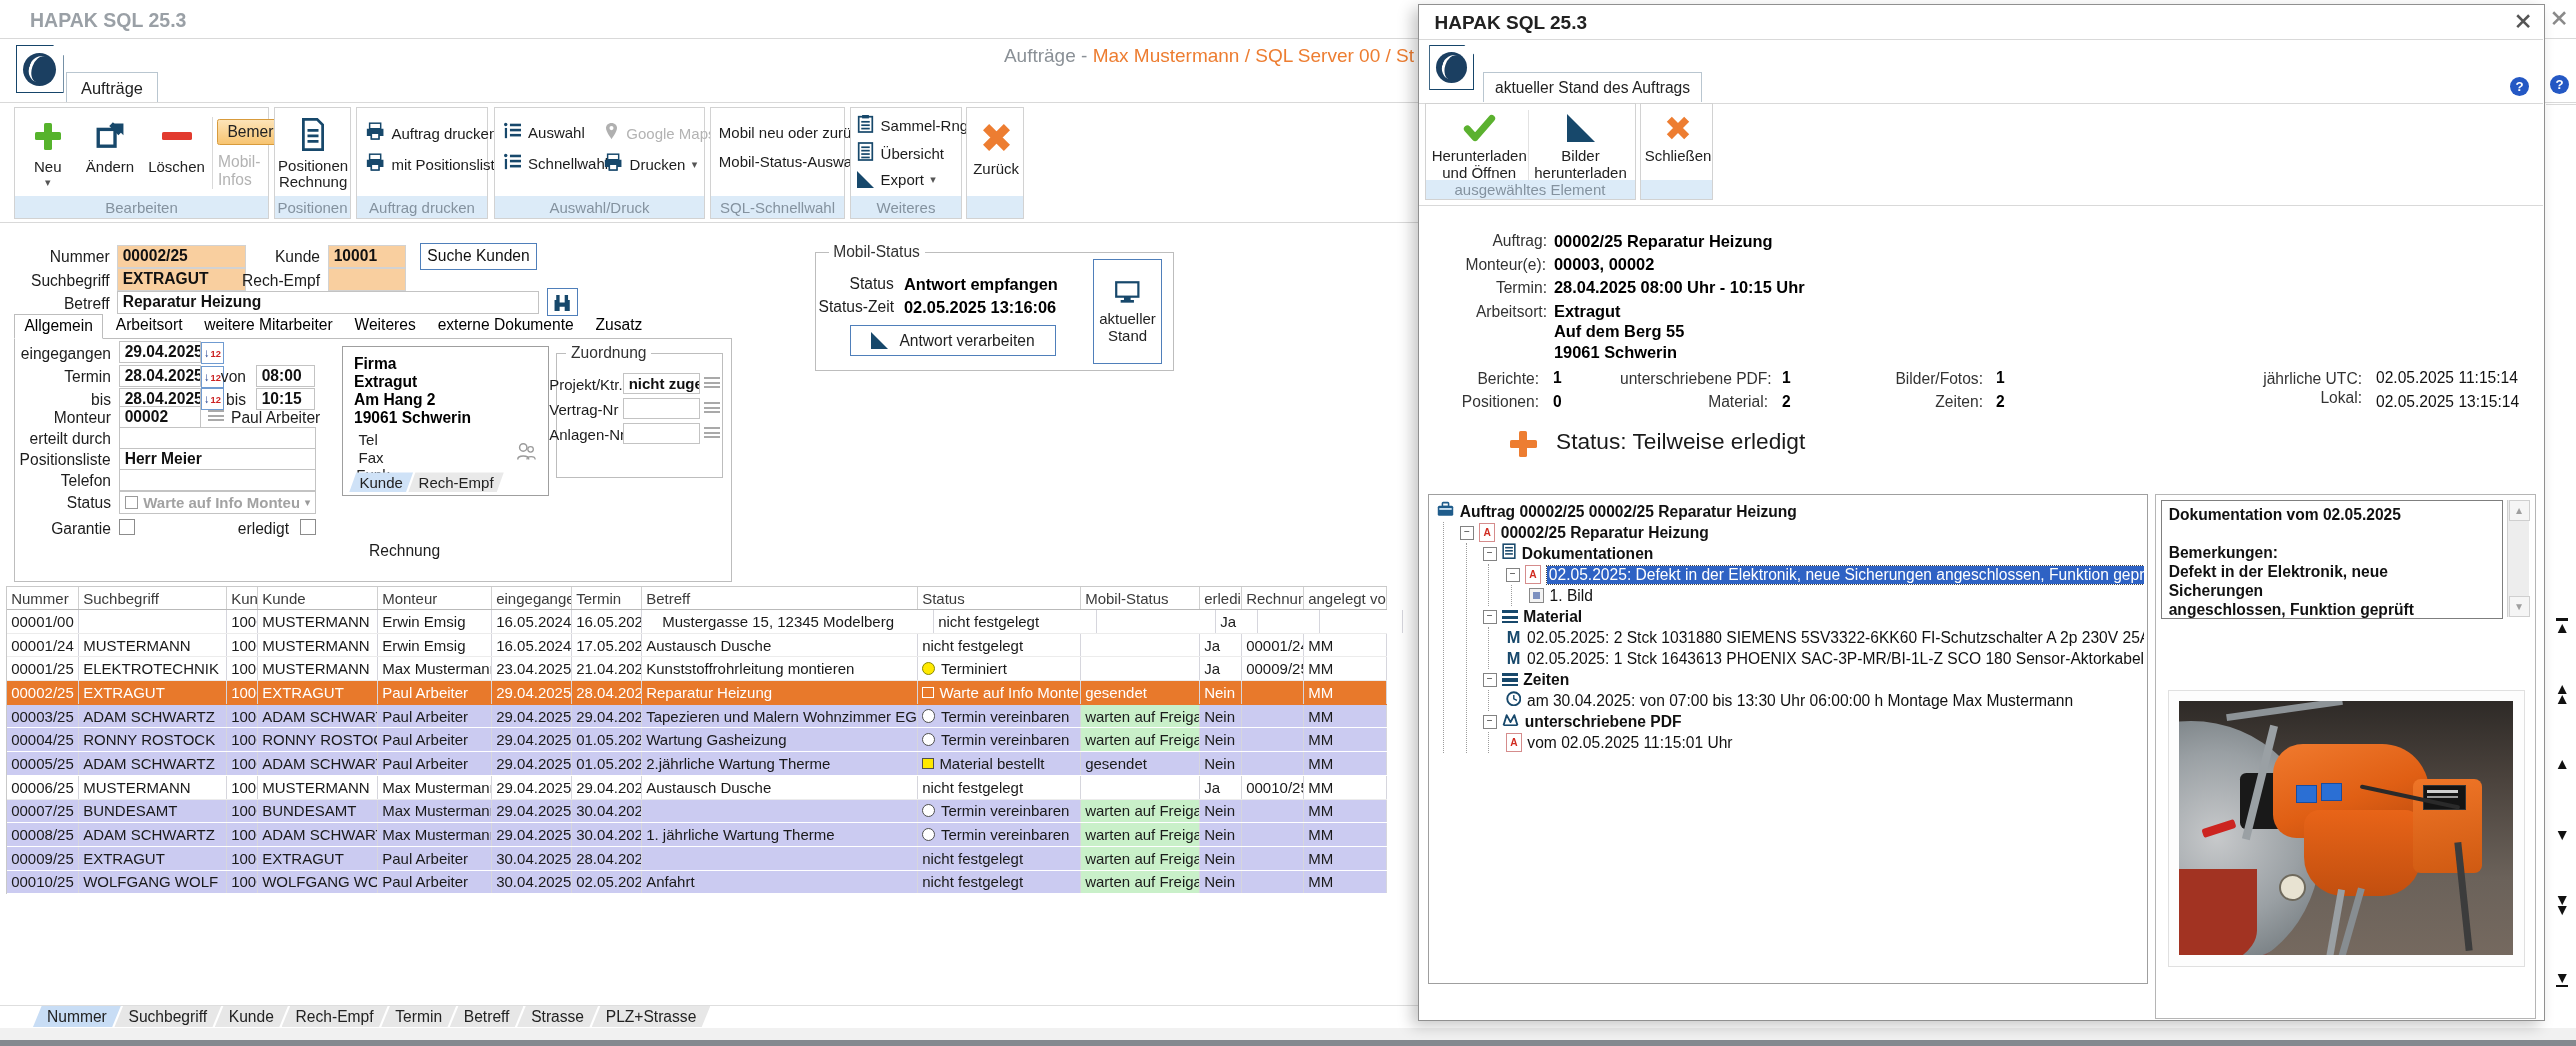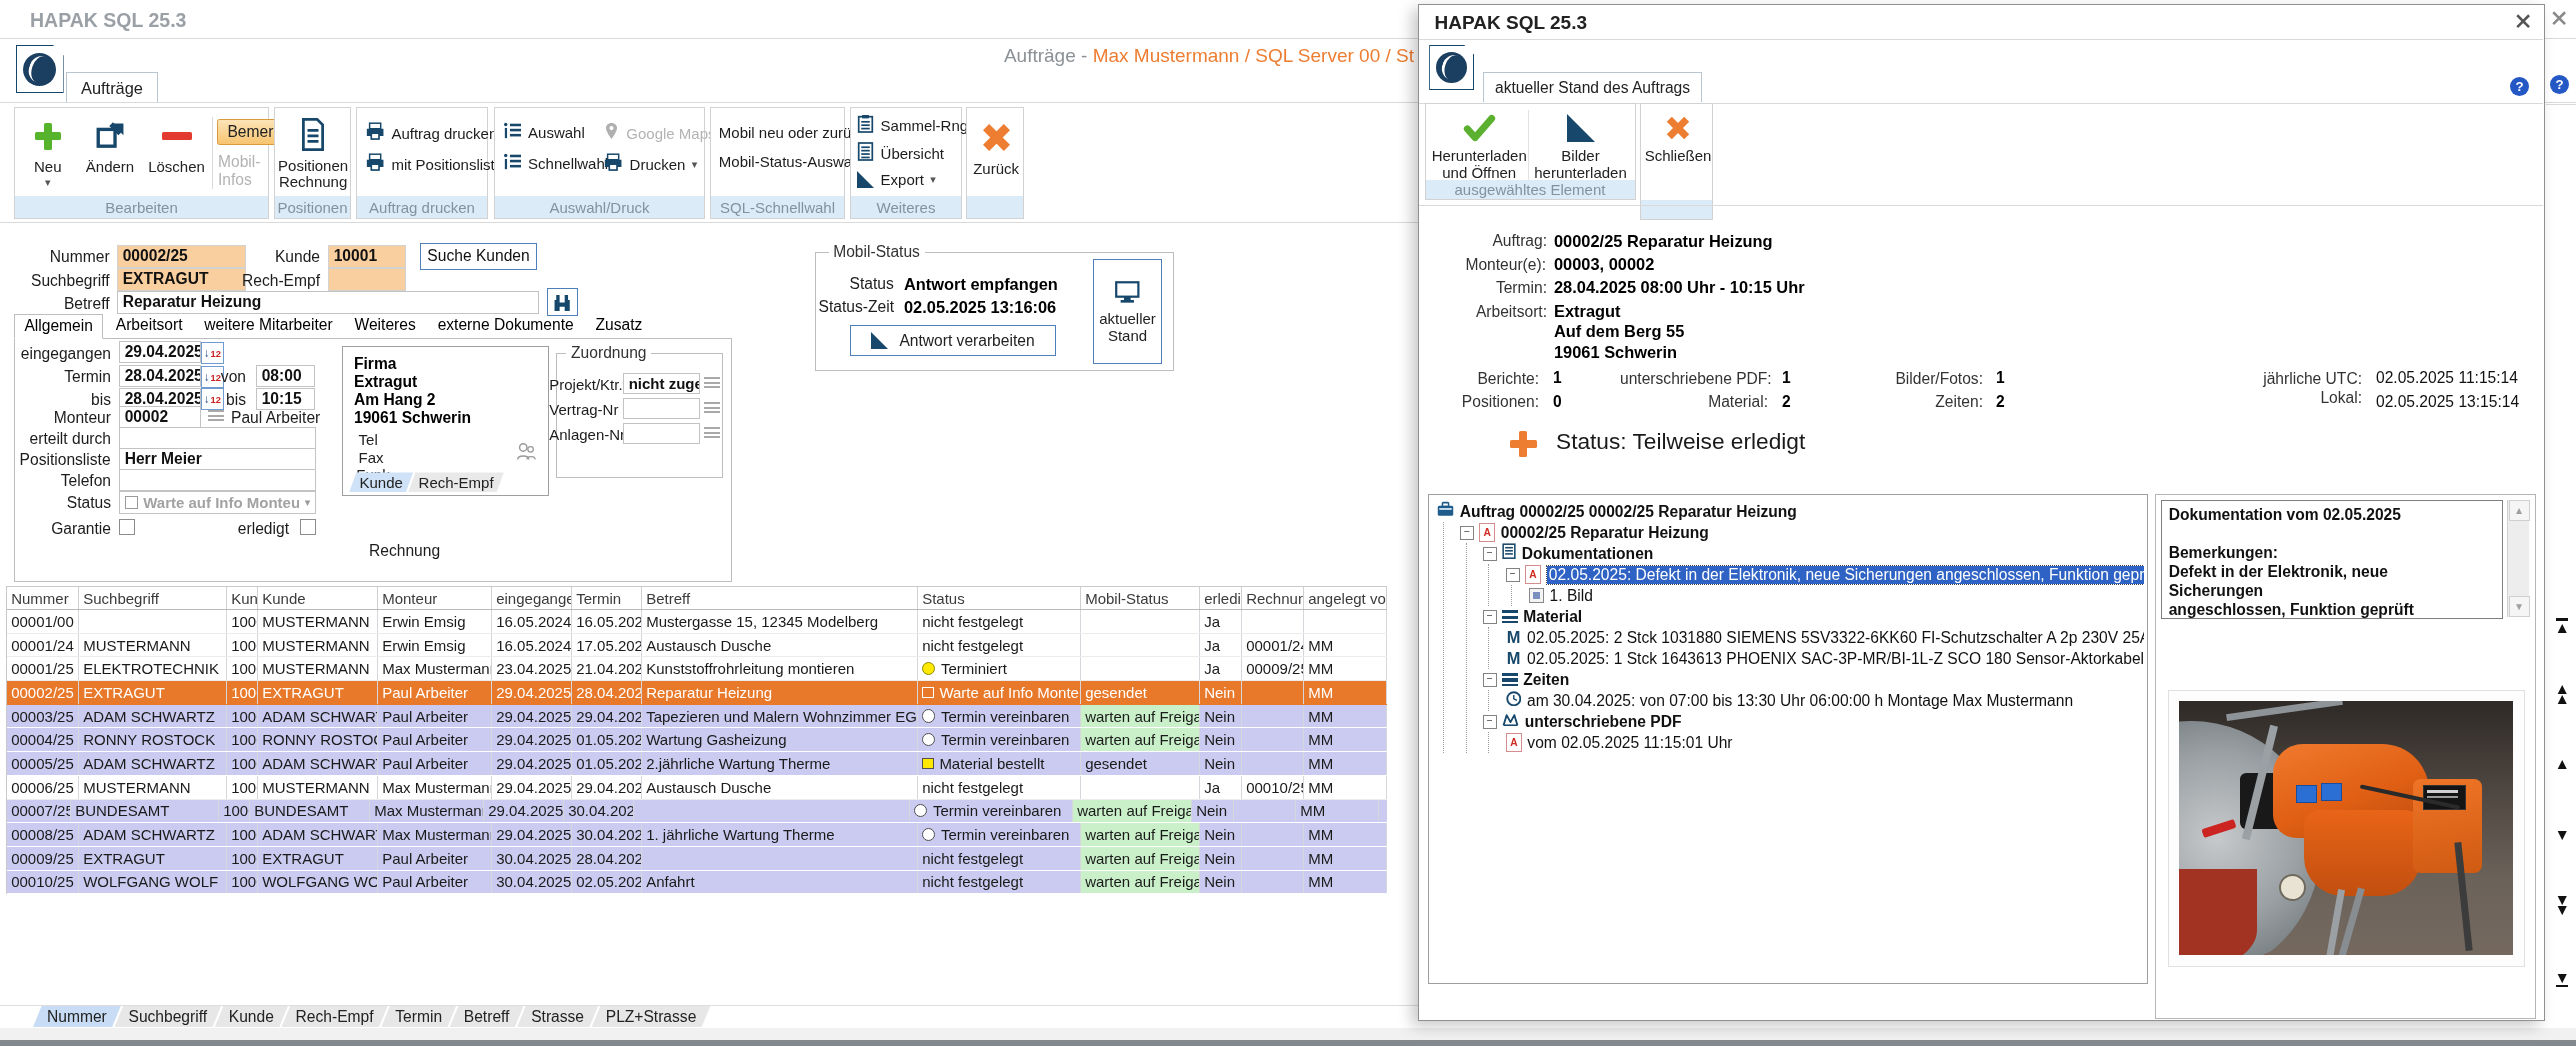--- a/index.html
+++ b/index.html
@@ -463,21 +463,21 @@
           <div class="td" style="width: 83px;">angelegt von</div>
         </div>
         <div class="tr row-w">
           <div class="td" style="width: 72px;">00001/00</div>
           <div class="td" style="width: 148px;"></div>
           <div class="td" style="width: 31px;">10000</div>
           <div class="td" style="width: 120px;">MUSTERMANN</div>
           <div class="td" style="width: 114px;">Erwin Emsig</div>
           <div class="td" style="width: 80px;">16.05.2024</div>
           <div class="td" style="width: 70px;">16.05.2024</div>
-          <div class="td" style="width: 276px;">Mustergasse 15, 12345 Modelberg</div>
+          <div class="td" style="width: 276px; margin-left: 16px;">Mustergasse 15, 12345 Modelberg</div>
           <div class="td" style="width: 163px;">nicht festgelegt</div>
           <div class="td" style="width: 119px;"></div>
           <div class="td" style="width: 42px;">Ja</div>
           <div class="td" style="width: 62px;"></div>
           <div class="td" style="width: 83px;"></div>
         </div>
         <div class="tr row-w">
           <div class="td" style="width: 72px;">00001/24</div>
           <div class="td" style="width: 148px;">MUSTERMANN</div>
           <div class="td" style="width: 31px;">10000</div>
@@ -576,21 +576,21 @@
           <div class="td" style="width: 80px;">29.04.2025</div>
           <div class="td" style="width: 70px;">29.04.2025</div>
           <div class="td" style="width: 276px;">Austausch Dusche</div>
           <div class="td" style="width: 163px;">nicht festgelegt</div>
           <div class="td" style="width: 119px;"></div>
           <div class="td" style="width: 42px;">Ja</div>
           <div class="td" style="width: 62px;">00010/25</div>
           <div class="td" style="width: 83px;">MM</div>
         </div>
         <div class="tr row-l">
-          <div class="td" style="width: 64px;">00007/25</div>
+          <div class="td" style="width: 72px;">00007/25</div>
           <div class="td" style="width: 148px;">BUNDESAMT</div>
           <div class="td" style="width: 31px;">10008</div>
           <div class="td" style="width: 120px;">BUNDESAMT</div>
           <div class="td" style="width: 114px;">Max Mustermann</div>
           <div class="td" style="width: 80px;">29.04.2025</div>
           <div class="td" style="width: 70px;">30.04.2025</div>
           <div class="td" style="width: 276px;"></div>
           <div class="td" style="width: 163px;"><span class="si wc"></span>Termin vereinbaren</div>
           <div class="td ms-green" style="width: 119px;">warten auf Freigabe</div>
           <div class="td" style="width: 42px;">Nein</div>
@@ -725,21 +725,21 @@
       </div>
       <div class="rbig" style="left:106px;top:6.3px;width:98px;">
         <span class="ric" style="height:36px;">
             <span class="tri-navy big"></span>
           </span>
         <span class="rlb">Bilder
 herunterladen</span>
       </div>
       <div class="rstrip dstrip">ausgewähltes Element</div>
     </div>
-    <div class="rgroup" style="left:221px;top:98px;width:73px;height:117px;">
+    <div class="rgroup" style="left:221px;top:98px;width:73px;height:97px;">
       <div class="rbig" style="left:5.5px;top:6.3px;width:63px;">
         <span class="ric" style="height:36px;">
           <svg width="30" height="30" viewBox="0 0 38 38">
               <path d="M8 8 L30 30 M30 8 L8 30" stroke="#ED7D31" stroke-width="9"></path>
             </svg>
         </span>
         <span class="rlb">Schließen</span>
       </div>
       <div class="rstrip dstrip"></div>
     </div>

